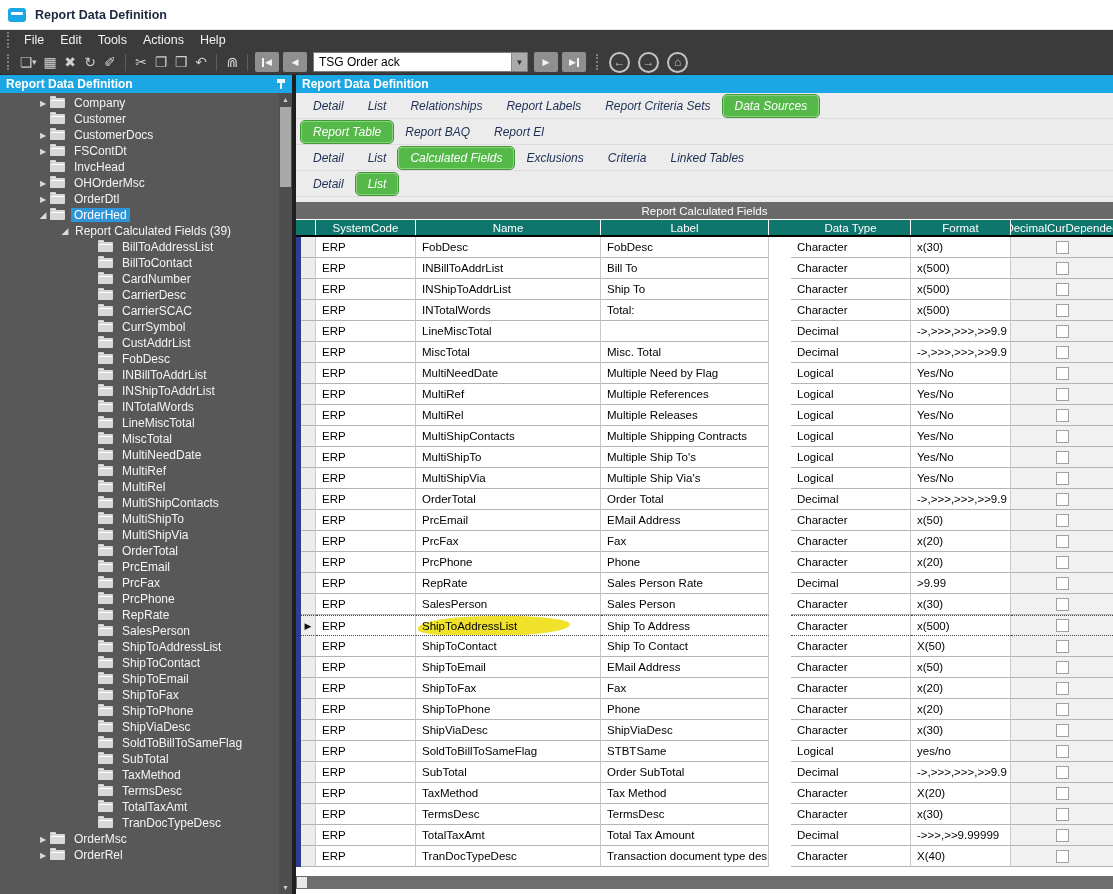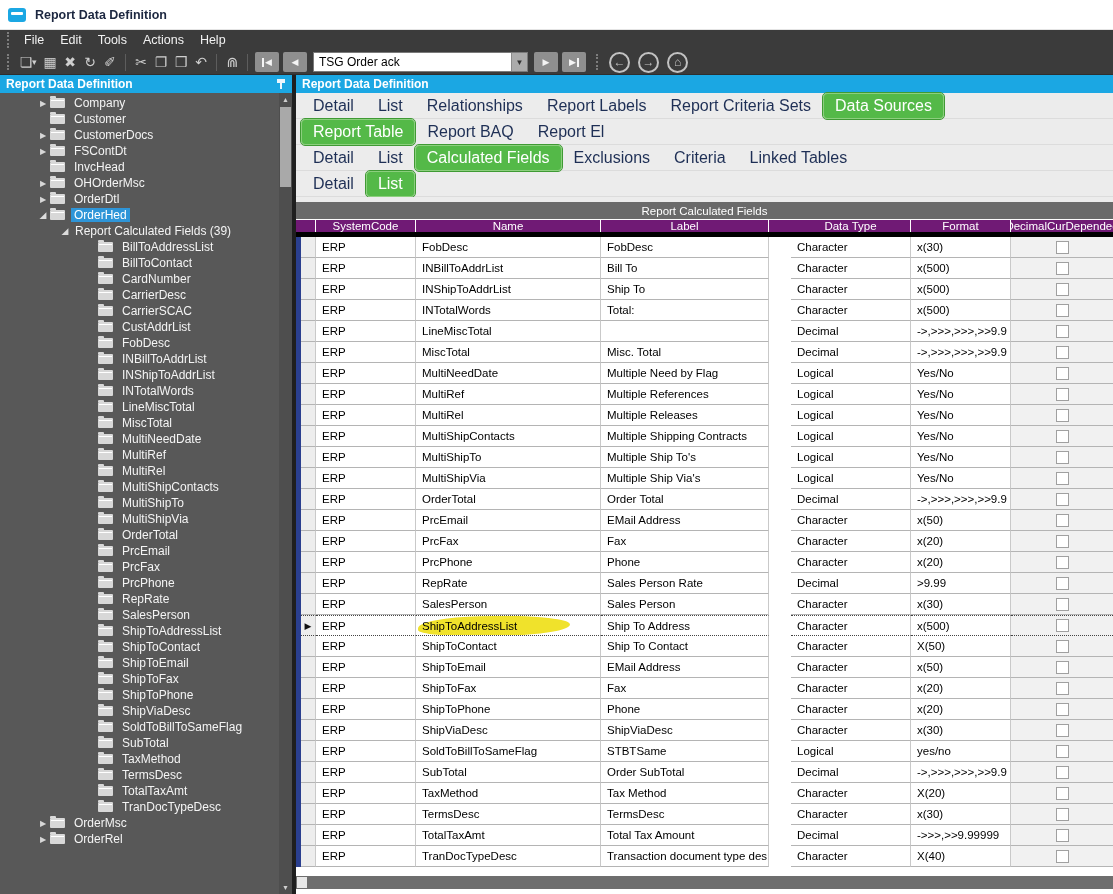--- a/index.html
+++ b/index.html
@@ -55,28 +55,28 @@
   .folder-icon::after { content:''; position:absolute; top:2px; left:1px; right:1px; height:1px; background:#ffffff; }
   .tree-label { padding:0 3px; }
   .tree-label.selected { background:#2e95d8; color:#fff; }
   .tree-scrollbar { position:absolute; top:0; right:0; bottom:0; width:13px; background:#4e4e4e; }
   .ts-up, .ts-down { position:absolute; left:0; width:13px; height:13px; display:flex; align-items:center; justify-content:center; color:#cfcfcf; font-size:7px; }
   .ts-up { top:0; } .ts-down { bottom:0; }
   .ts-thumb { position:absolute; top:14px; left:1px; width:11px; height:80px; background:#a9a9a9; }
 
   
   .tab-row { height:26px; background:#ececec; display:flex; align-items:center; padding-left:5px; border-bottom:1px solid #dcdcdc; }
-  .tab { color:#1e2f55; font-size:16px; padding:4px 12px; cursor:default; }
+  .tab { color:#1e2f55; font-size:12px; padding:4px 12px; cursor:default;font-style:italic; }
   .tab.active { background:#54b948; color:#fff; border:1px solid #8ccf7e; outline:1px solid #3f9a34; border-radius:4px; padding:3px 11px; }
 
   
   .grid-gap { height:5px; background:#ececec; }
   .grid-area { flex:1; display:flex; flex-direction:column; background:#fff; min-height:0; }
   .grid-group-header { height:18px; background:#6a6a6a; color:#fff; font-size:11.5px; display:flex; align-items:center; justify-content:center; border-bottom:1px solid #fdfdfd; }
-  .grid-col-headers { height:17px; background:#701a75; display:flex; border-bottom:5px solid #000000;justify-content:flex-end; }
+  .grid-col-headers { height:17px; background:#0f766e; display:flex; border-bottom:2px solid #000000;justify-content:flex-end; }
   .hcell { color:#fff; font-size:11.5px; display:flex; align-items:center; justify-content:center; border-right:1px solid #fdfdfd; overflow:hidden; white-space:nowrap; }
   .hcell:last-child { border-right:none; }
   .h-selector { width:20px; border-right:1px solid #fdfdfd; }
 
   .grid-rows { border-left:5px solid #2a3f8f; }
   .grid-row { height:21px; display:flex; background:#fff; position:relative; }
   .cell { border-right:1px solid #c9c9c9; border-bottom:1px solid #b4b4b4; font-size:11.5px; color:#000; display:flex; align-items:center; padding:0 6px; white-space:nowrap; overflow:hidden; position:relative; }
   .selector { width:15px; background:#ededed; padding:0; justify-content:center; }
   .c-sys { width:100px; }
   .c-name { width:185px; }
@@ -260,20 +260,25 @@
             <span class="tree-label">CarrierDesc</span>
           </div>
           <div class="tree-row lvl3">
             <span class="arrow-slot"></span>
             <span class="folder-icon"></span>
             <span class="tree-label">CarrierSCAC</span>
           </div>
           <div class="tree-row lvl3">
             <span class="arrow-slot"></span>
             <span class="folder-icon"></span>
+            <span class="tree-label">CurrSymbol</span>
+          </div>
+          <div class="tree-row lvl3">
+            <span class="arrow-slot"></span>
+            <span class="folder-icon"></span>
             <span class="tree-label">CustAddrList</span>
           </div>
           <div class="tree-row lvl3">
             <span class="arrow-slot"></span>
             <span class="folder-icon"></span>
             <span class="tree-label">FobDesc</span>
           </div>
           <div class="tree-row lvl3">
             <span class="arrow-slot"></span>
             <span class="folder-icon"></span>

